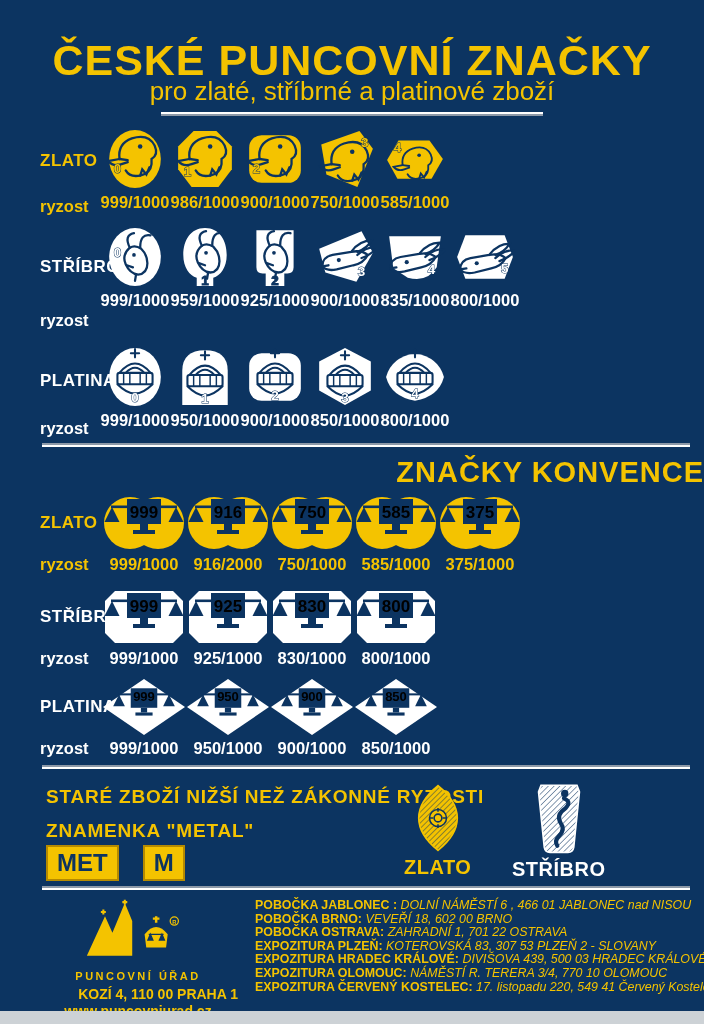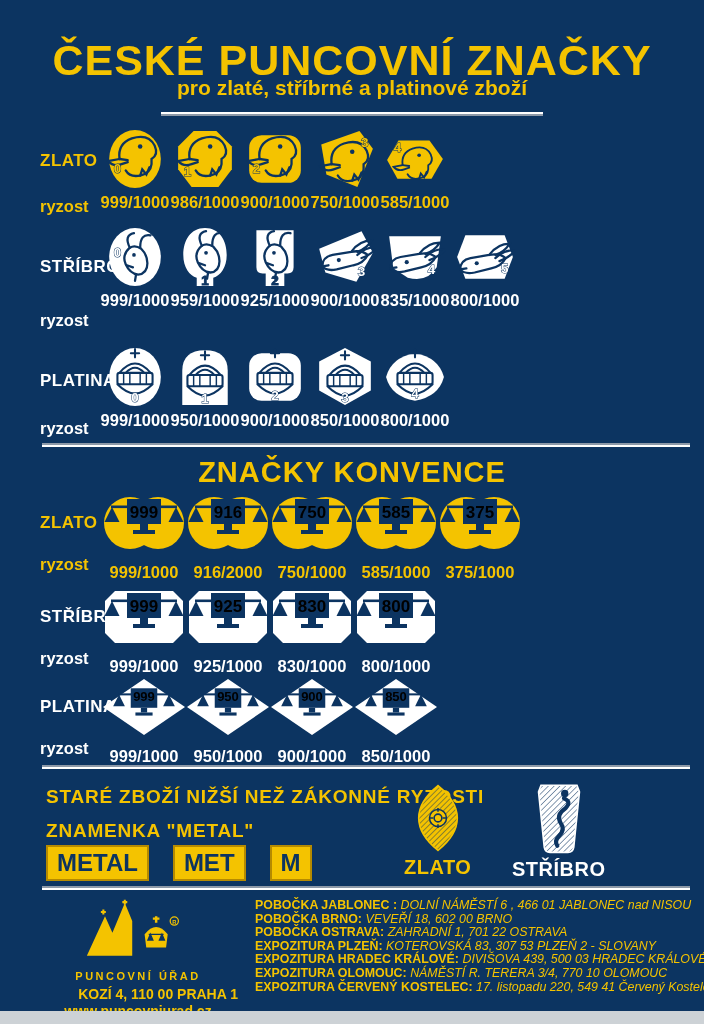--- a/index.html
+++ b/index.html
@@ -3,29 +3,29 @@
 <meta charset="utf-8">
 <style>
   * { margin:0; padding:0; box-sizing:border-box; }
   html,body { width:704px; height:1024px; }
   body { font-family:"Liberation Sans", sans-serif; background:#0C3461; }
   .page { position:relative; width:704px; height:1024px; background:#0C3461; overflow:hidden; }
 
   .title { position:absolute; top:36px; left:0; width:100%; text-align:center;
            color:#F4C300; font-size:43px; font-weight:bold; letter-spacing:1px; }
   .subtitle { position:absolute; top:76px; left:0; width:100%; text-align:center;
-              color:#F4C300; font-size:21px; font-weight:bold; }
+              color:#F4C300; font-size:26px; font-weight:normal; }
   .divider1 { position:absolute; top:112px; left:161px; width:382px; height:4px;
               background:#ffffff; border-bottom:2px solid #8d99a8; }
   .divider { position:absolute; left:42px; width:648px; height:4px;
              background:#ffffff; border-top:2px solid #8d99a8; }
 
   .hm-row { position:absolute; left:40px; display:flex; }
   .cell { display:flex; flex-direction:column; align-items:center; width:70px; }
-  .kcell { width:84px;gap:8px; }
+  .kcell { width:84px; }
   .label-cell { width:60px; align-items:flex-start; }
   .label-cell-k { width:62px; align-items:flex-start; }
   .icon-area { display:flex; align-items:center; justify-content:center; }
   .r1 .icon-area { height:66px; }
   .r2 .icon-area { height:82px; }
   .r3 .icon-area { height:70px; }
   .rk .icon-area { height:58px; }
   .label-cell .icon-area, .label-cell-k .icon-area { justify-content:flex-start; }
   .metal { font-size:17px; font-weight:bold; letter-spacing:0.5px; white-space:nowrap; }
   .value { font-size:16.5px; font-weight:bold; margin-top:3px; white-space:nowrap; }
@@ -35,21 +35,21 @@
   .kmark { width:84px; height:58px; }
 
   .u-gold { color:#F4C300; }
   .u-white { color:#ffffff; }
   .u-navy { color:#0C3461; }
   .digit { font:bold 13px "Liberation Sans", sans-serif; fill:currentColor;
            stroke:#0C3461; stroke-width:0.9px; paint-order:stroke; text-anchor:middle; }
   .knum { font:bold 17px "Liberation Sans", sans-serif; text-anchor:middle; }
   .knum-sm { font:bold 13px "Liberation Sans", sans-serif; text-anchor:middle; }
 
-  .kon-heading { position:absolute; top:456px; left:0; width:100%; text-align:center;
+  .kon-heading { position:absolute; top:456px; left:0; width:100%; text-align:right;
                  color:#F4C300; font-size:29px; font-weight:bold; letter-spacing:1px; }
 
   .metal-heading { position:absolute; top:786px; left:46px; color:#F4C300;
                    font-size:19px; font-weight:bold; letter-spacing:0.8px; }
   .metal-subheading { position:absolute; top:820px; left:46px; color:#F4C300;
                       font-size:19px; font-weight:bold; letter-spacing:0.8px; }
   .stamps { position:absolute; top:845px; left:46px; display:flex; align-items:center; gap:24px; }
   .stamp { background:#F4C300; color:#0C3461; border:2px solid #B58A00;
            font-size:24px; font-weight:bold; padding:1px 9px; line-height:30px; }
   .metal-mark { position:absolute; display:flex; flex-direction:column; align-items:center; }
@@ -429,21 +429,20 @@
         </svg>
       <div class="value white">850/1000</div>
     </div>
   </div>
 
   <div class="divider" style="top:765px"></div>
 
   <div class="metal-heading">STARÉ ZBOŽÍ NIŽŠÍ NEŽ ZÁKONNÉ RYZOSTI</div>
   <div class="metal-subheading">ZNAMENKA "METAL"</div>
   <div class="stamps">
-    <span class="stamp">METAL</span>
     <span class="stamp">MET</span>
     <span class="stamp">M</span>
   </div>
 
   <div class="metal-mark mm-zlato">
     <svg width="48" height="68" viewBox="0 0 60 88">
       <defs>
         <pattern id="hz" width="5" height="5" patternTransform="rotate(45)" patternUnits="userSpaceOnUse">
           <rect width="5" height="5" fill="#F4C300"></rect>
           <line x1="0" y1="0" x2="0" y2="5" stroke="#0C3461" stroke-width="1.2"></line>

